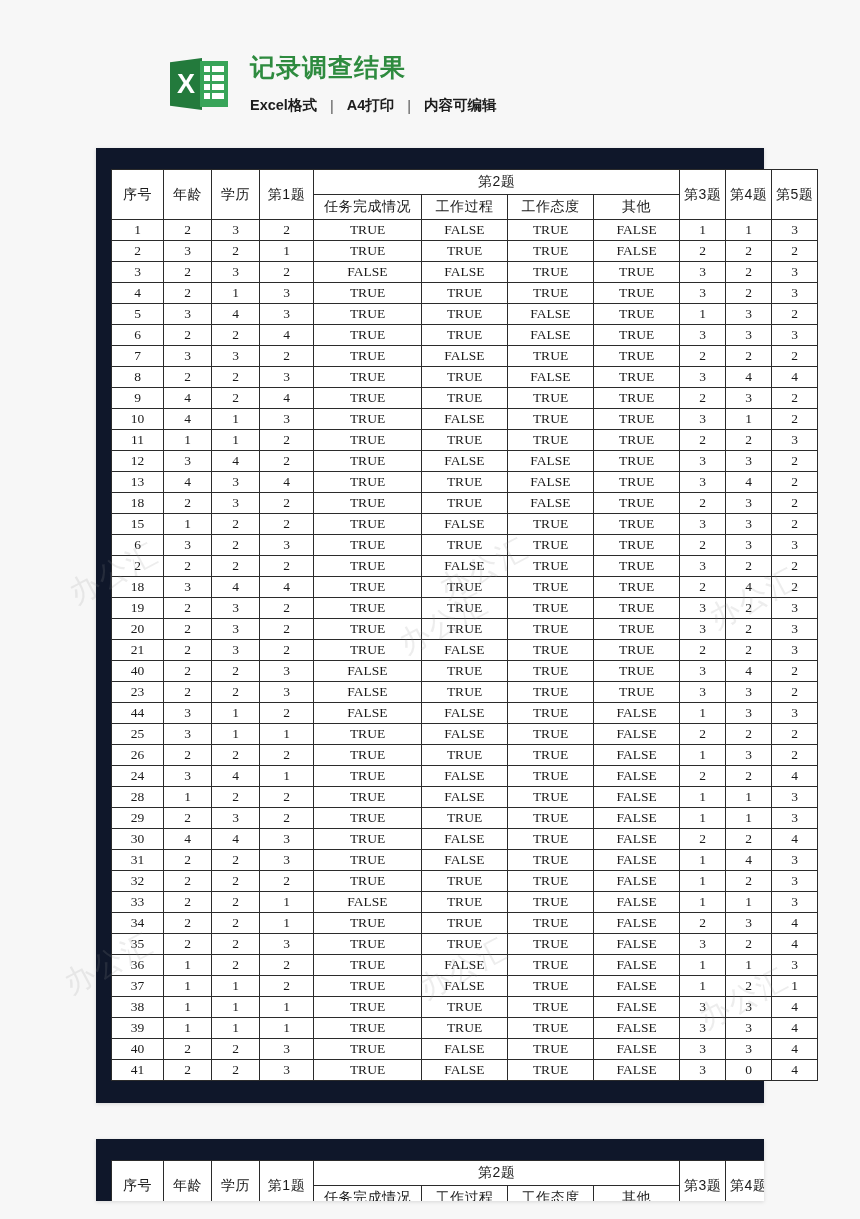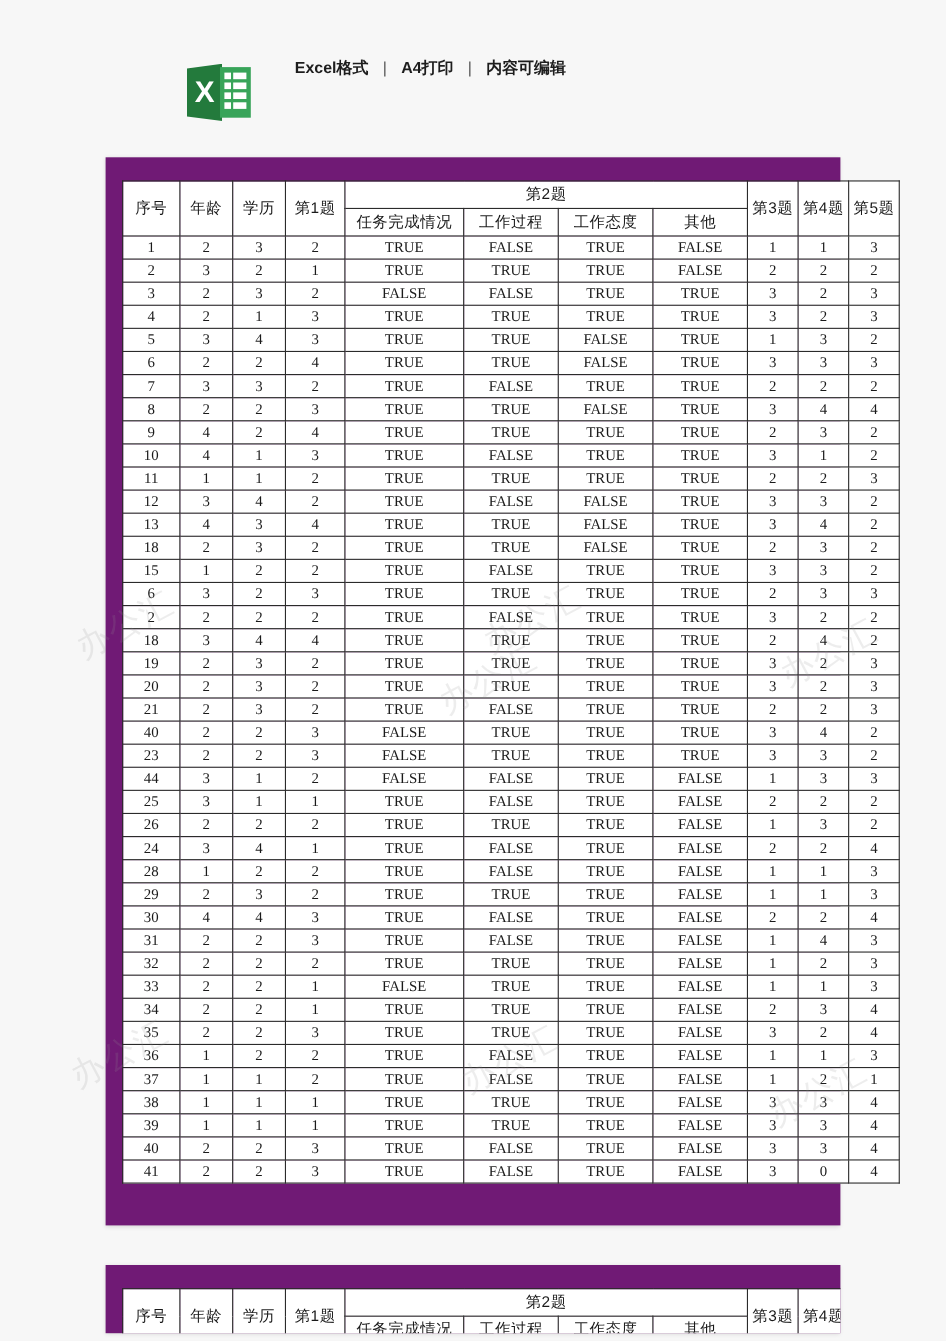--- a/index.html
+++ b/index.html
@@ -71,36 +71,35 @@
     line-height: 1.2;
     margin: 0 0 14px 0;
   }
   .doc-meta {
     font-size: 14.5px;
     font-weight: bold;
     color: #1d1d1d;
     display: flex;
     align-items: center;
     gap: 0;
-    margin-left: 18px;
   }
   .doc-meta .sep {
     color: #555;
     padding: 0 13px;
     font-weight: normal;
   }
 
   
   .sheet {
     position: relative;
     margin: 33px auto 0 auto;
     width: 668px;
-    background: #701a75;
+    background: #0f172a;
     box-shadow: 0 1px 4px rgba(0,0,0,0.13);
-    padding: 21px 15px 38px 15px;
+    padding: 21px 15px 22px 15px;
   }
   .sheet.second {
     margin-top: 36px;
     padding-bottom: 0;
     height: 62px;
     overflow: hidden;
   }
 
   
   table.survey {
@@ -171,20 +170,21 @@
         <i></i>
           <i></i>
         <i></i>
           <i></i>
         <i></i>
           <i></i>
       </div>
       <div class="x">X</div>
     </div>
     <div class="header-text">
+      <h1 class="doc-title">记录调查结果</h1>
       <div class="doc-meta">
         <span>Excel格式</span>
         <span class="sep">|</span>
         <span>A4打印</span>
         <span class="sep">|</span>
         <span>内容可编辑</span>
       </div>
     </div>
   </div>
 

